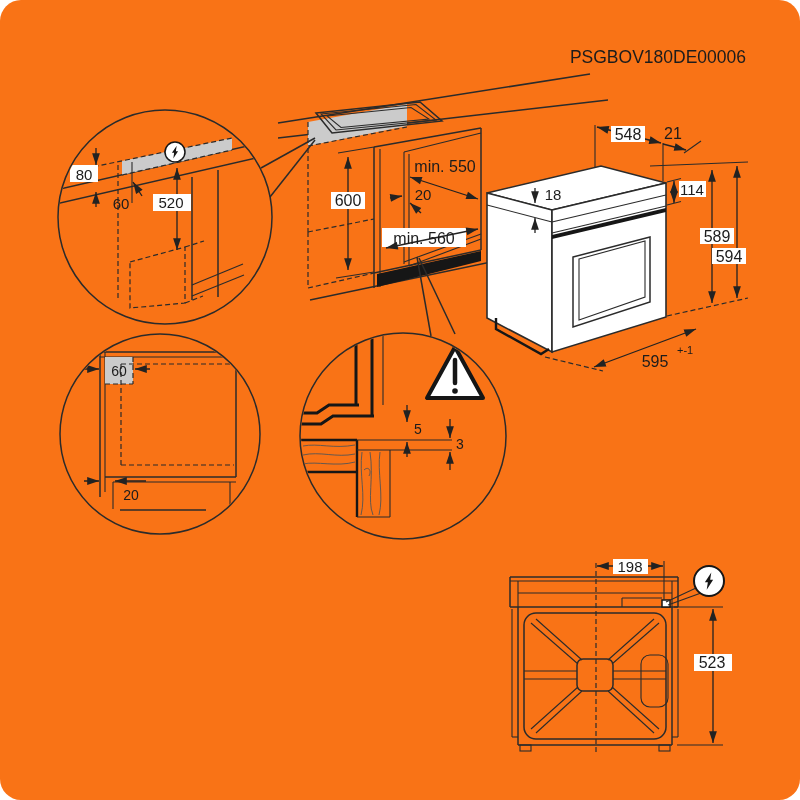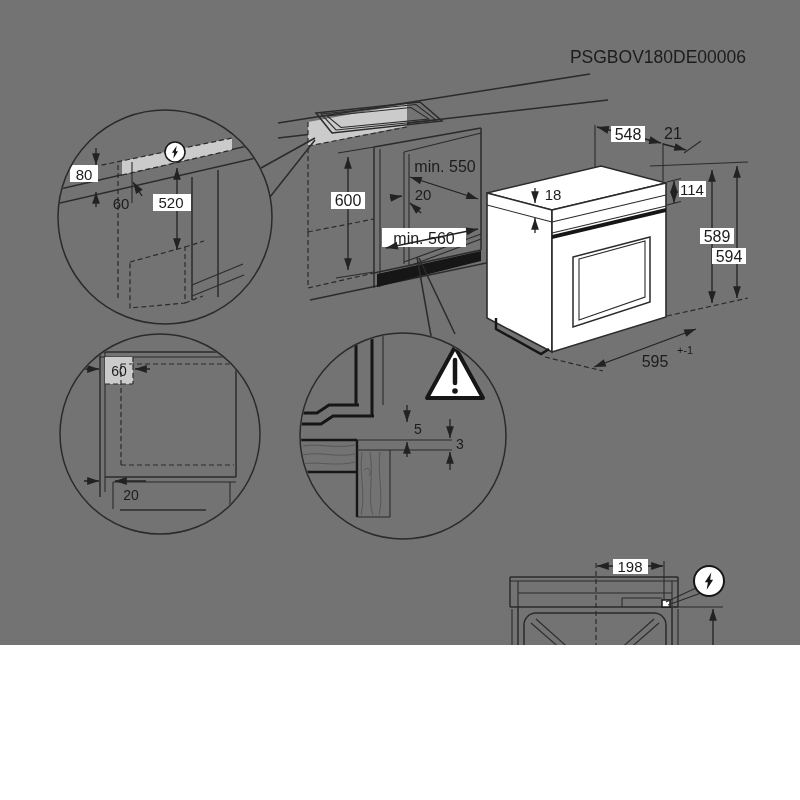--- a/index.html
+++ b/index.html
@@ -1,16 +1,16 @@
 <!DOCTYPE html>
 <html><head>
 <meta charset="utf-8">
 <style>
   html,body{margin:0;padding:0;background:#fff;}
-  #stage{position:relative;width:800px;height:645px;background:#737373;overflow:hidden;}
+  #stage{position:relative;width:800px;height:800px;background:#f97316;overflow:hidden;border-radius:21px;}
   svg{display:block;}
   .ln{stroke:#2b2b2b;stroke-width:1.5;fill:none;}
   .ln2{stroke:#2b2b2b;stroke-width:1.1;fill:none;}
   .thk{stroke:#161616;stroke-width:3;fill:none;}
   .thk2{stroke:#161616;stroke-width:2.4;fill:none;}
   .dsh{stroke:#2b2b2b;stroke-width:1.2;fill:none;stroke-dasharray:5 3;}
   .dim{stroke:#222;stroke-width:1.3;fill:none;marker-start:url(#ah);marker-end:url(#ah);}
   .dime{stroke:#222;stroke-width:1.3;fill:none;marker-end:url(#ah);}
   .wht{fill:#fff;stroke:#2b2b2b;stroke-width:1.6;}
   .gry{fill:#cbcbcb;stroke:none;}

